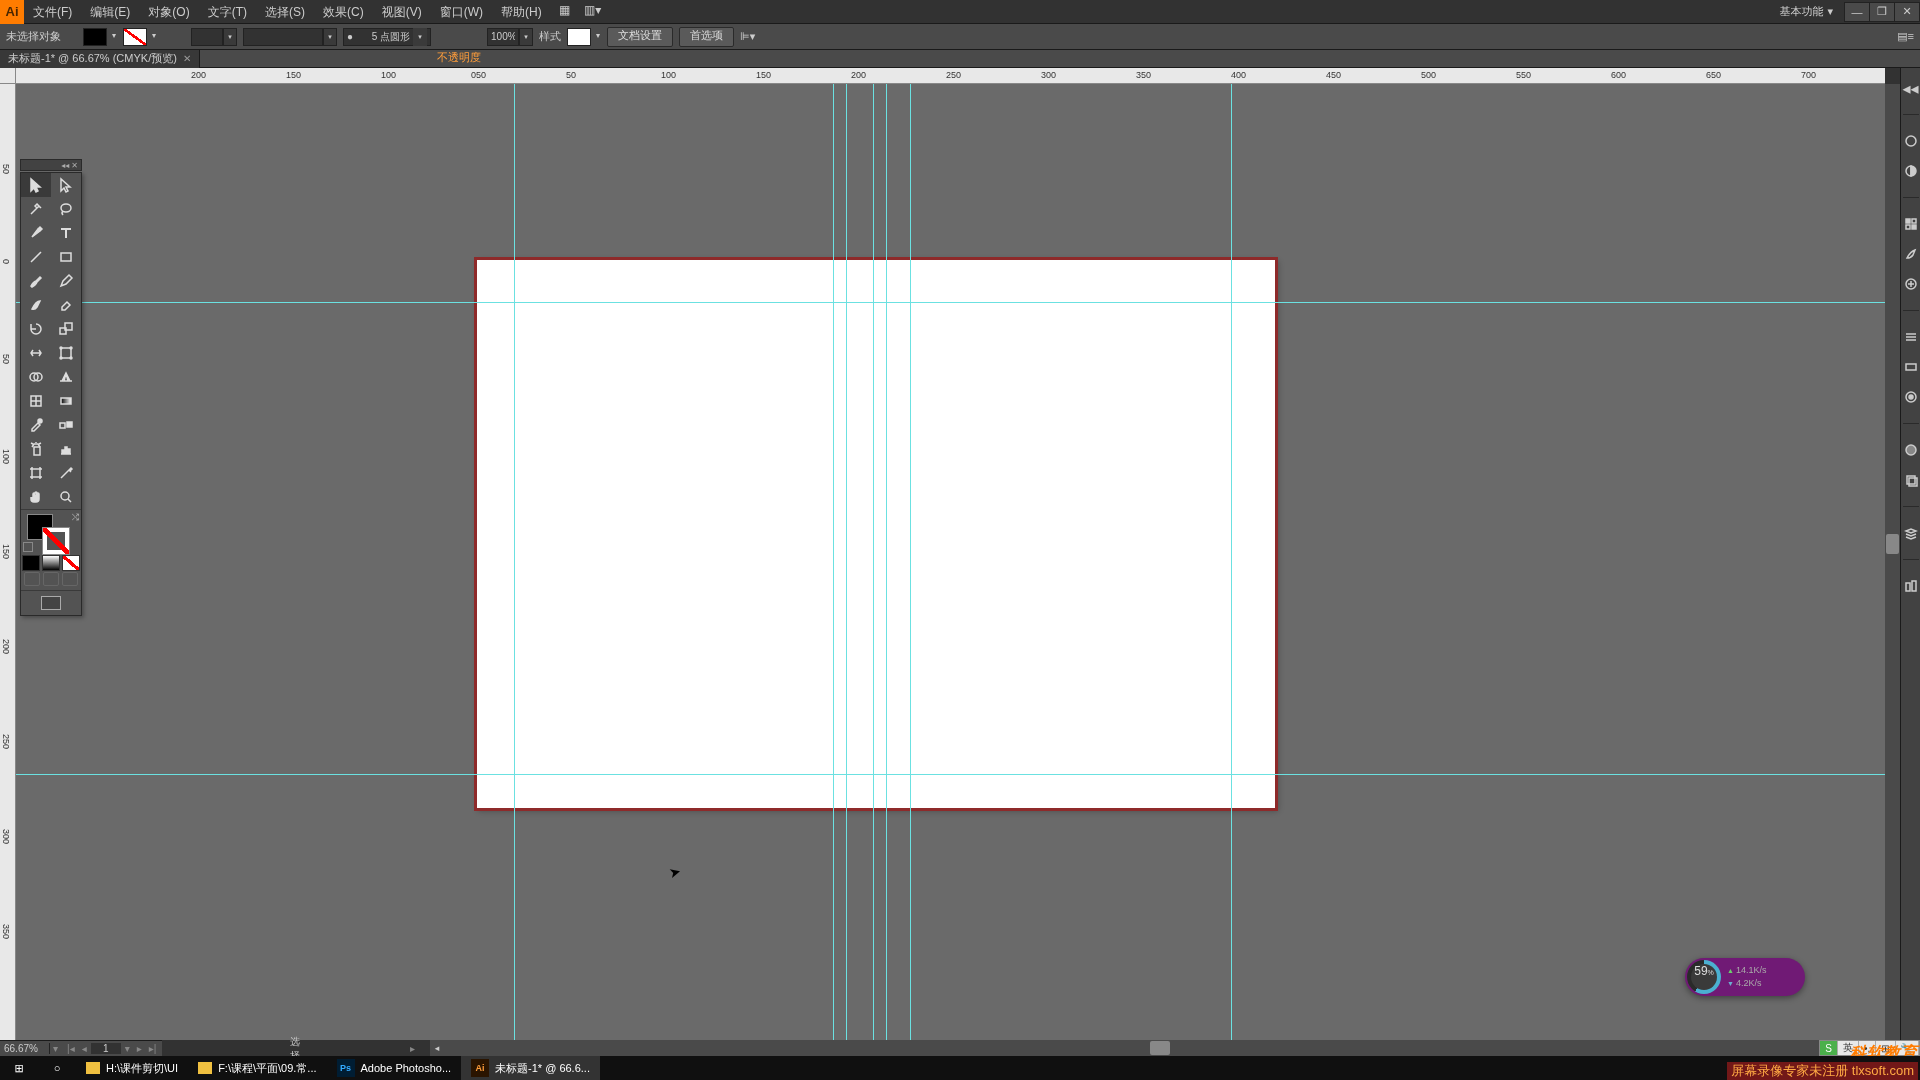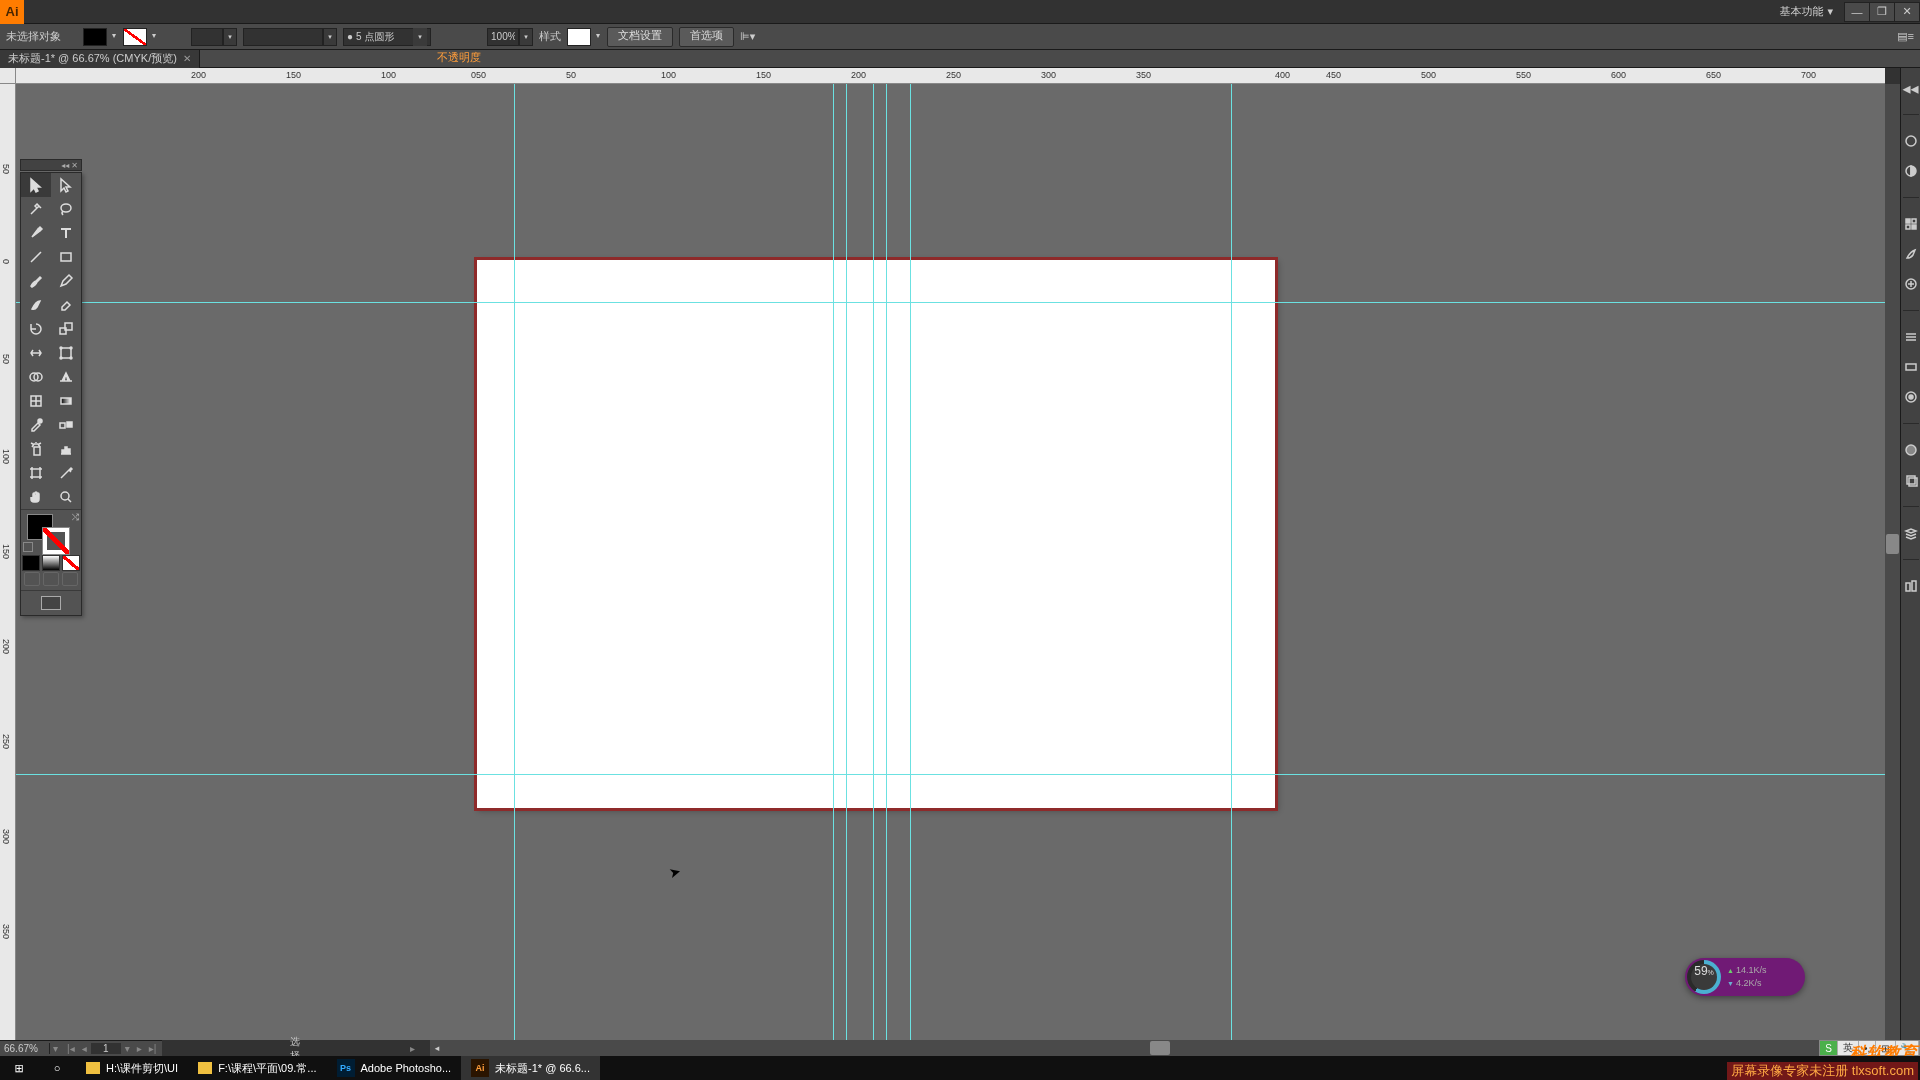--- a/index.html
+++ b/index.html
@@ -18,21 +18,21 @@
 
 
 .controlbar { height: 26px; background: #4a4a4a; border-bottom: 1px solid #1a1a1a; display: flex; align-items: center; padding: 0 6px; gap: 6px; }
 .ctrl-label { color: #ccc; font-size: 11px; }
 .ctrl-label.orange { color: #ff9d3a; margin-top: 41px; }
 .ctrl-swatch { width: 24px; height: 18px; background: #000; border: 1px solid #222; position: relative; }
 .ctrl-swatch::after { content: "▾"; position: absolute; right: -10px; top: 2px; color: #ccc; font-size: 8px; }
 .ctrl-swatch.none { background: #fff; }
 .ctrl-swatch.none::before { content: ""; position: absolute; inset: 0; background: linear-gradient(to top right, transparent 45%, red 45%, red 55%, transparent 55%); }
 .ctrl-input { width: 32px; height: 18px; background: #323232; border: 1px solid #222; color: #ccc; font-size: 10px; padding: 0 3px; text-align: right; }
-.ctrl-input.wide { width: 60px; text-align: left; }
+.ctrl-input.wide { width: 60px; text-align: right; }
 .ctrl-dropdown { width: 14px; height: 18px; background: #3a3a3a; border: 1px solid #222; color: #ccc; font-size: 7px; display: flex; align-items: center; justify-content: center; }
 .ctrl-btn { height: 20px; background: #5a5a5a; border: 1px solid #2a2a2a; color: #ddd; font-size: 11px; padding: 0 10px; border-radius: 2px; }
 .ctrl-equiv { color: #ccc; font-size: 11px; margin-left: auto; }
 
 
 .doctab-row { height: 18px; background: #4a4a4a; display: flex; align-items: center; border-bottom: 1px solid #1a1a1a; }
 .doctab { height: 18px; background: #383838; color: #ccc; font-size: 11px; padding: 0 8px; display: flex; align-items: center; gap: 6px; border-right: 1px solid #1a1a1a; }
 .doctab .x { font-size: 10px; color: #999; }
 
 
@@ -114,20 +114,33 @@
 
 
 .watermark { position: absolute; right: 2px; bottom: 16px; font-size: 16px; font-weight: bold; font-style: italic; color: #ff7c00; z-index: 60; letter-spacing: 1px; }
 .watermark2 { position: absolute; right: 2px; bottom: 0px; font-size: 13px; color: #fa4; z-index: 110; background: rgba(180,30,30,0.6); padding: 0 4px; }
 </style>
 </head>
 <body>
 
 <div class="menubar">
   <div class="app-icon">Ai</div>
+  <div class="menu-items">
+    <div class="menu-item">文件(F)</div>
+    <div class="menu-item">编辑(E)</div>
+    <div class="menu-item">对象(O)</div>
+    <div class="menu-item">文字(T)</div>
+    <div class="menu-item">选择(S)</div>
+    <div class="menu-item">效果(C)</div>
+    <div class="menu-item">视图(V)</div>
+    <div class="menu-item">窗口(W)</div>
+    <div class="menu-item">帮助(H)</div>
+    <div class="menu-icon-btn">▦</div>
+    <div class="menu-icon-btn">▥▾</div>
+  </div>
   <div class="menu-right">
     <div class="workspace-label">
         <span>基本功能</span>
         <span>▾</span>
       </div>
     <div class="win-controls">
       <div class="win-btn">—</div>
       <div class="win-btn">❐</div>
       <div class="win-btn">✕</div>
     </div>
@@ -180,21 +193,21 @@
   <div class="tick" style="left:365px">100</div>
   <div class="tick" style="left:460px">50</div>
   <div class="tick" style="left:455px">0</div>
   <div class="tick" style="left:550px">50</div>
   <div class="tick" style="left:645px">100</div>
   <div class="tick" style="left:740px">150</div>
   <div class="tick" style="left:835px">200</div>
   <div class="tick" style="left:930px">250</div>
   <div class="tick" style="left:1025px">300</div>
   <div class="tick" style="left:1120px">350</div>
-  <div class="tick" style="left:1259px">400</div>
+  <div class="tick" style="left:1215px">400</div>
   <div class="tick" style="left:1310px">450</div>
   <div class="tick" style="left:1405px">500</div>
   <div class="tick" style="left:1500px">550</div>
   <div class="tick" style="left:1595px">600</div>
   <div class="tick" style="left:1690px">650</div>
   <div class="tick" style="left:1785px">700</div>
 </div>
 <div class="ruler-v">
   <div class="tick" style="top:80px">50</div>
   <div class="tick" style="top:175px">0</div>

